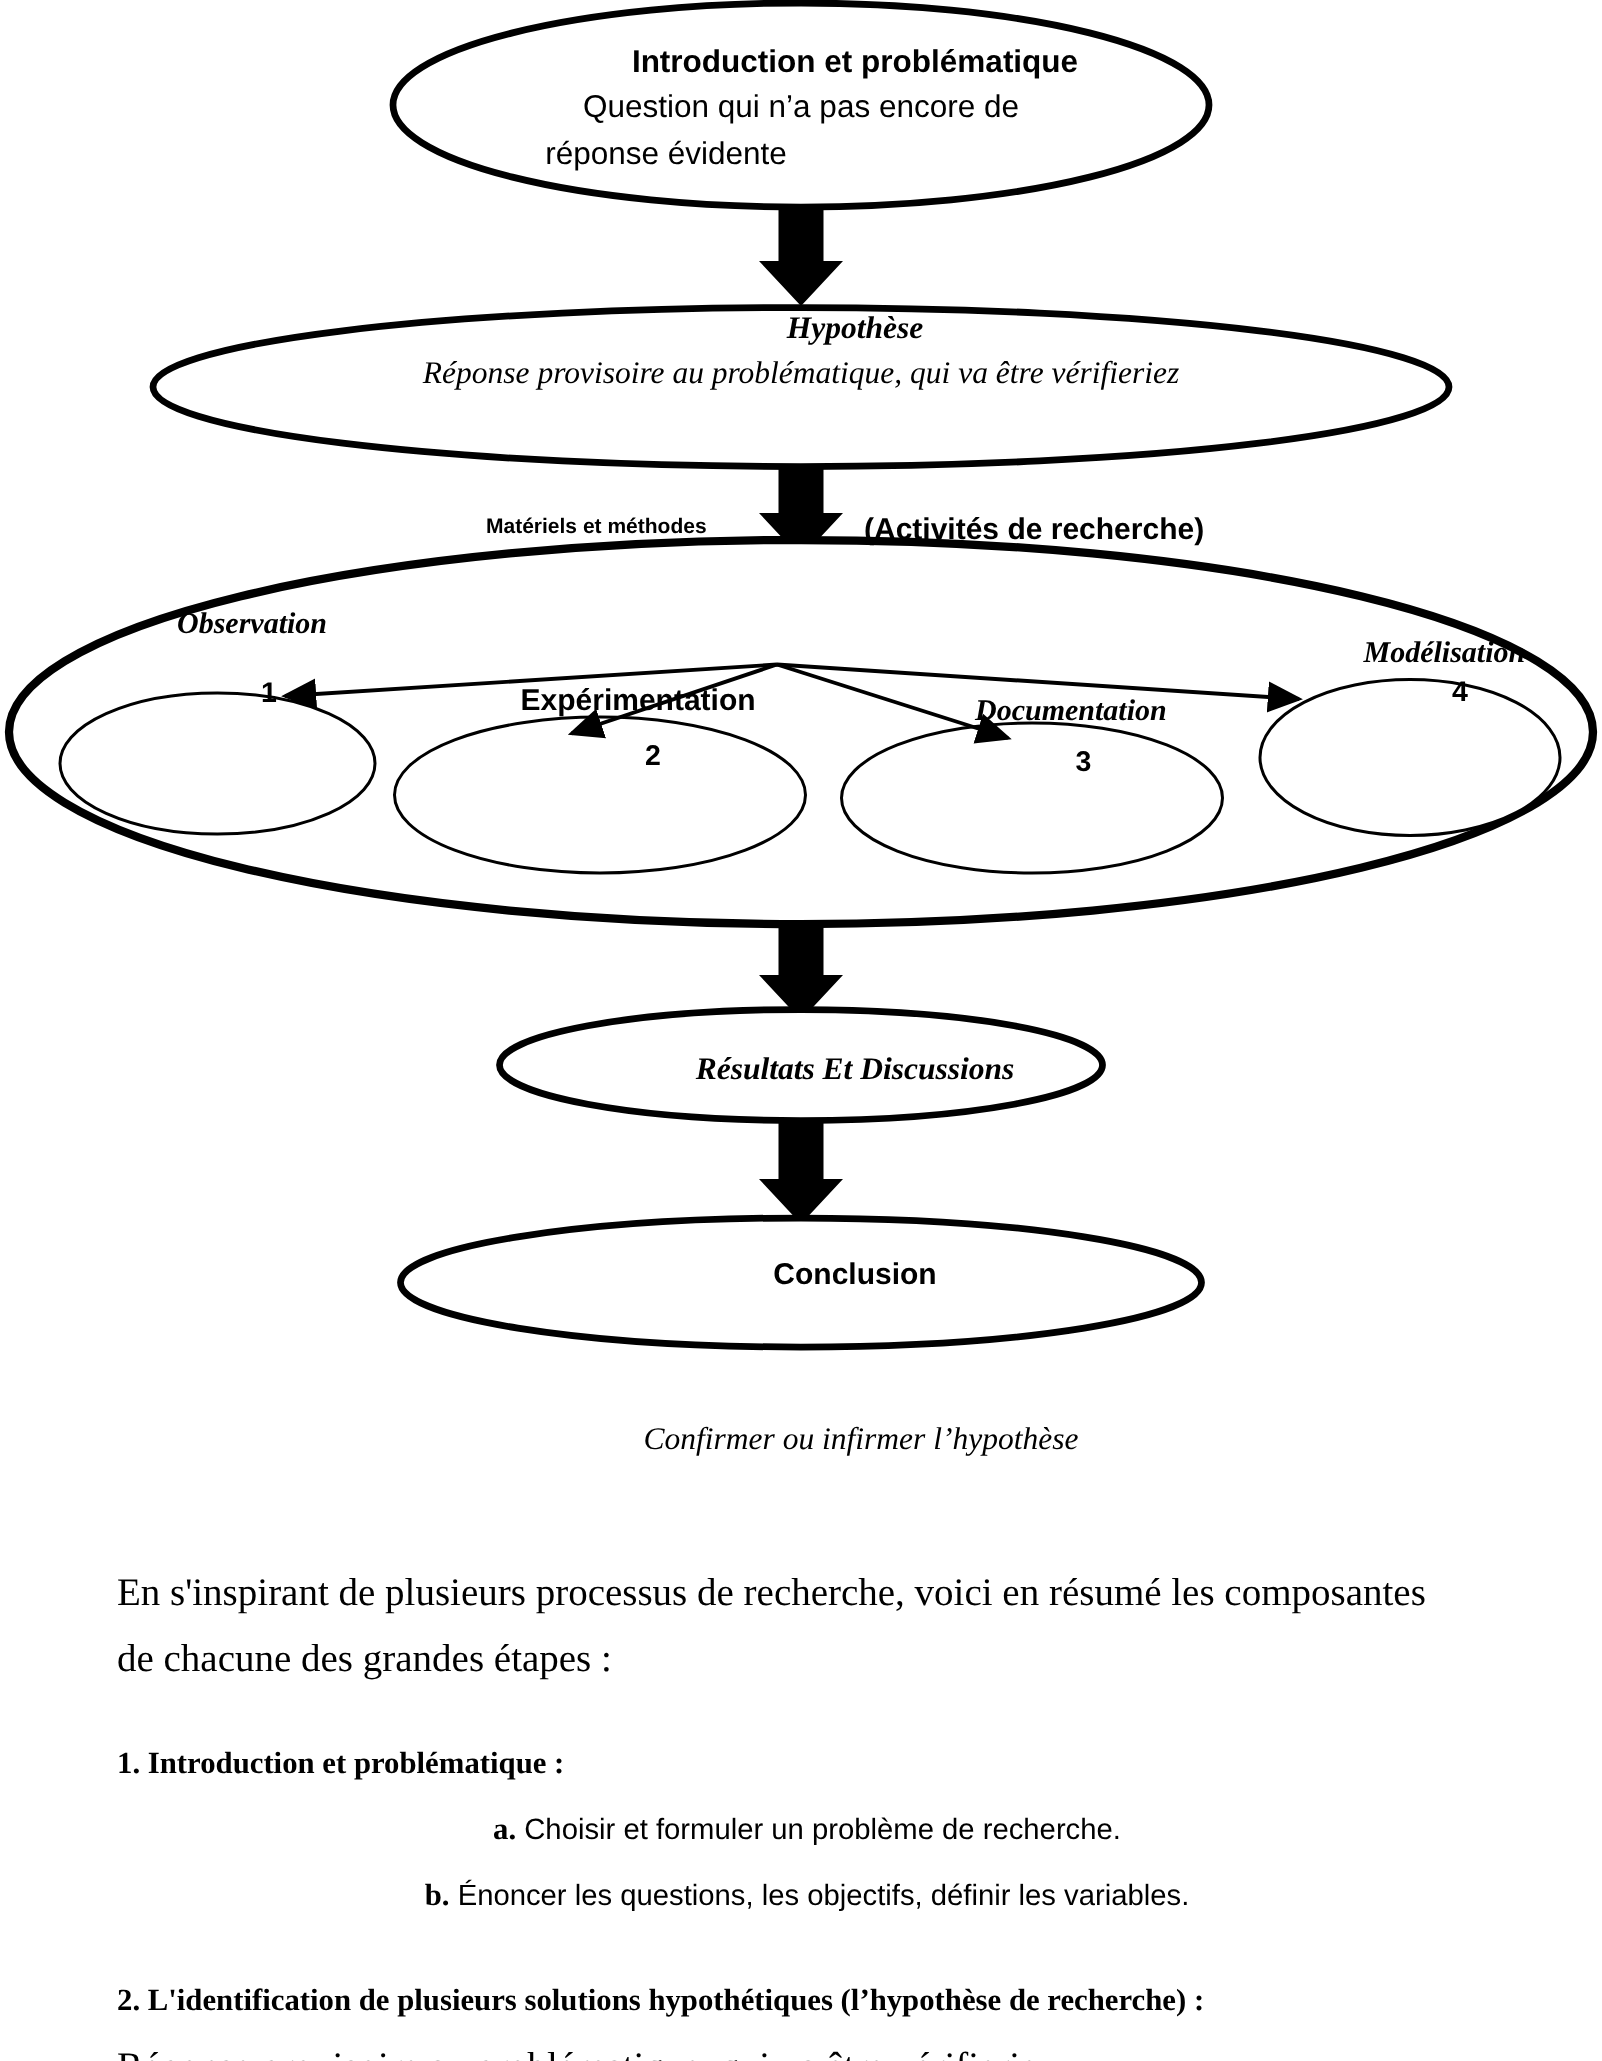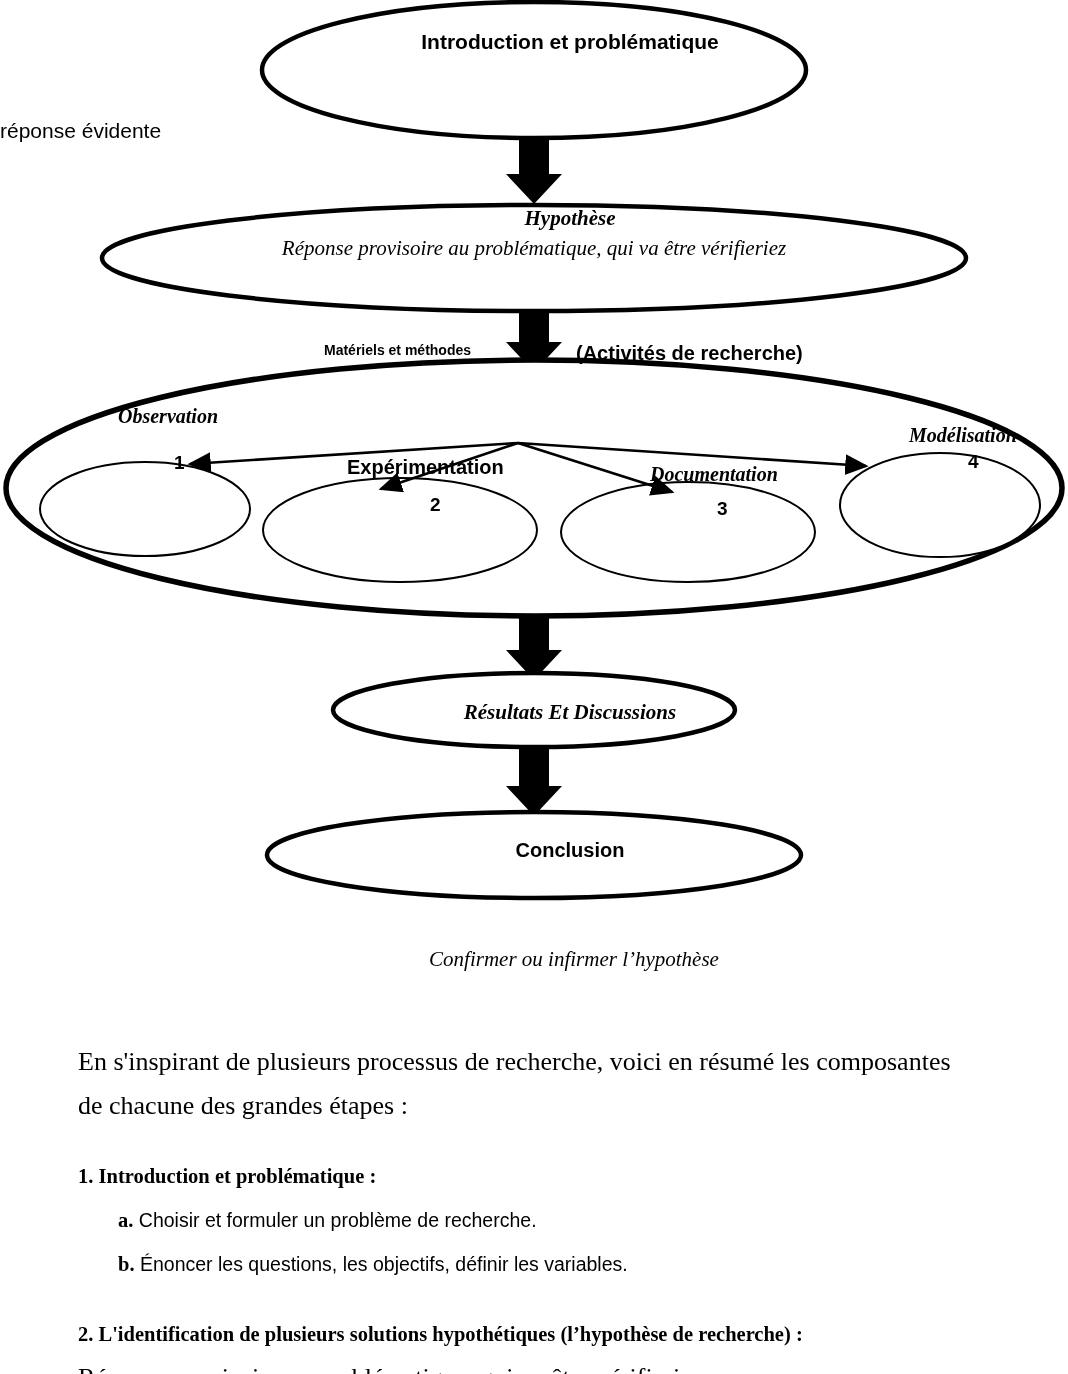--- a/index.html
+++ b/index.html
@@ -33,21 +33,21 @@
     line-height:1.18;
     color:#000;
   }
   .sans{font-family:"Liberation Sans", sans-serif;}
   .serif{font-family:"Liberation Serif", serif;font-style:italic;}
   .b{font-weight:bold;margin-left:36px;}
 
   
   #intro-title{left:0;top:30px;width:1068px;text-align:center;font-size:21px;}
   #intro-l1{left:0;top:60px;width:1068px;text-align:center;font-size:21px;}
-  #intro-l2{left:0;top:91px;width:888px;font-size:21px;margin-top:28px;}
+  #intro-l2{left:0;top:91px;width:888px;text-align:center;font-size:21px;}
 
   
   #hyp-title{left:0;top:206px;width:1068px;text-align:center;font-size:21px;}
   #hyp-l1{left:0;top:236px;width:1068px;text-align:center;font-size:21px;}
 
   
   #mm-left{left:288px;top:342px;font-size:14px;}
   #mm-right{left:540px;top:342px;font-size:20px;}
 
   
@@ -86,20 +86,21 @@
     font-size:20.5px;
     font-weight:bold;
     line-height:44px;
     margin:0;
   }
   .sub{
     margin:0 0 0 40px;
     line-height:44px;
     font-size:19.5px;
     font-family:"Liberation Sans", sans-serif;
+    text-align:center;
   }
   .sub .mk{
     font-family:"Liberation Serif", serif;
     font-weight:bold;
     font-size:20.5px;
   }
   .gap-md{height:26px;}
 </style>
 </head>
 <body>
@@ -148,20 +149,21 @@
       <ellipse cx="534" cy="710" rx="201" ry="37" fill="#ffffff" stroke="#000000" stroke-width="4.5"></ellipse>
 
       <g>
         <path d="M 519,747 L 549,747 L 549,786 L 562,786 L 534,816 L 506,786 L 519,786 Z" fill="#000000"></path>
       </g>
 
       <ellipse cx="534" cy="855" rx="267" ry="43" fill="#ffffff" stroke="#000000" stroke-width="4.5"></ellipse>
     </svg>
 
     <div class="dtext sans b" id="intro-title">Introduction et problématique</div>
+    <div class="dtext sans" id="intro-l1">Question qui n’a pas encore de</div>
     <div class="dtext sans" id="intro-l2">réponse évidente</div>
 
     <div class="dtext serif b" id="hyp-title">Hypothèse</div>
     <div class="dtext serif" id="hyp-l1">Réponse provisoire au problématique, qui va être vérifieriez</div>
 
     <div class="dtext sans b" id="mm-left">Matériels et méthodes</div>
     <div class="dtext sans b" id="mm-right">(Activités de recherche)</div>
 
     <div class="dtext serif b" id="lbl-observation">Observation</div>
     <div class="dtext sans b" id="lbl-experimentation">Expérimentation</div>

